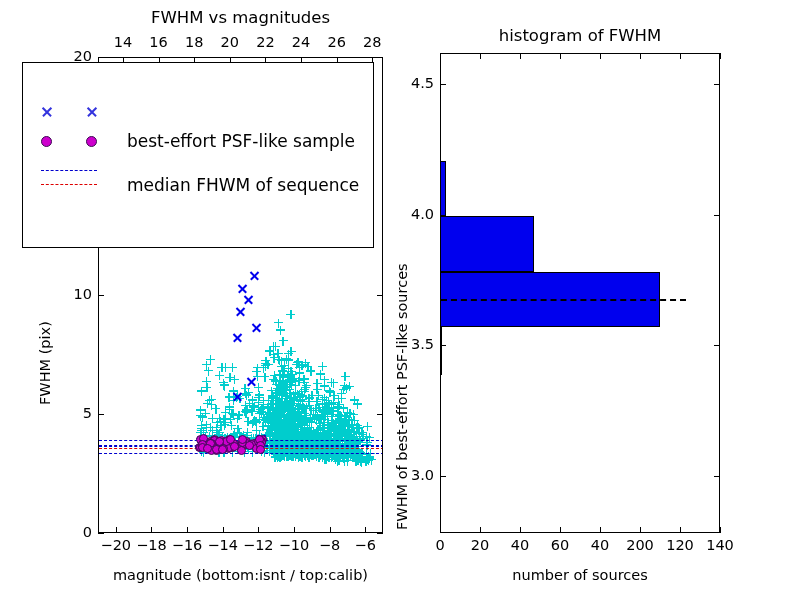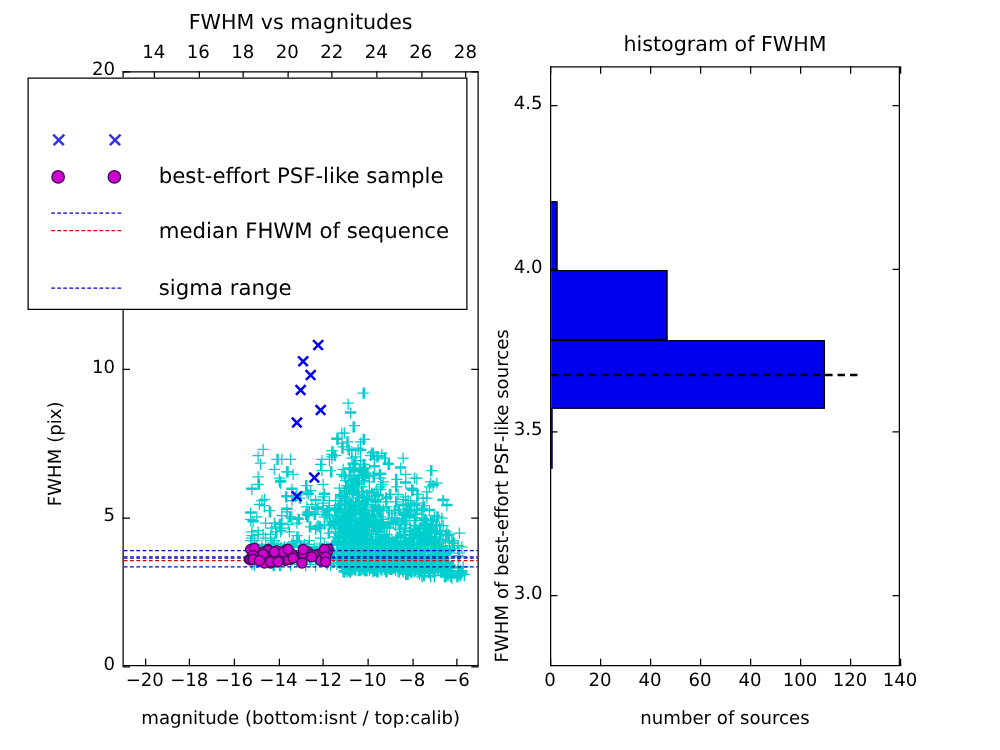--- a/index.html
+++ b/index.html
@@ -1692,21 +1692,21 @@
   <div class="panel">
 
     <div class="title" style="left:440px; top:28px; width:280px;">histogram of FWHM</div>
 
     <div id="hist-x-ticklabels">
         <div class="ticklabel" style="left:423px; top:538px; width:34px; text-align:center;">0</div>
         <div class="ticklabel" style="left:463px; top:538px; width:34px; text-align:center;">20</div>
         <div class="ticklabel" style="left:503px; top:538px; width:34px; text-align:center;">40</div>
         <div class="ticklabel" style="left:543px; top:538px; width:34px; text-align:center;">60</div>
         <div class="ticklabel" style="left:583px; top:538px; width:34px; text-align:center;">40</div>
-        <div class="ticklabel" style="left:623px; top:538px; width:34px; text-align:center;">100</div>
+        <div class="ticklabel" style="left:623px; top:538px; width:34px; text-align:center;">200</div>
         <div class="ticklabel" style="left:663px; top:538px; width:34px; text-align:center;">120</div>
         <div class="ticklabel" style="left:703px; top:538px; width:34px; text-align:center;">140</div>
       </div>
     <div id="hist-y-ticklabels">
         <div class="ticklabel" style="left:400px; top:467.6086956521739px; width:34px; text-align:right;">3.0</div>
         <div class="ticklabel" style="left:400px; top:337.17391304347825px; width:34px; text-align:right;">3.5</div>
         <div class="ticklabel" style="left:400px; top:206.73913043478262px; width:34px; text-align:right;">4.0</div>
         <div class="ticklabel" style="left:400px; top:76.304347826087px; width:34px; text-align:right;">4.5</div>
       </div>
 
@@ -1768,21 +1768,15 @@
         <div class="legend-sym">
           <div class="lg-line blue" style=""></div>
         </div>
       </div>
       <div class="legend-row" style="left:8px; top:108px;">
         <div class="legend-sym">
           <div class="lg-line red" style=""></div>
         </div>
         <div class="legend-text">median FHWM of sequence</div>
       </div>
-      <div class="legend-row" style="left:8px; top:154px;">
-        <div class="legend-sym">
-          <div class="lg-line dashdot" style=""></div>
-        </div>
-        <div class="legend-text">sigma range</div>
-      </div>
     </div>
 
 </div>
 
 </body></html>

